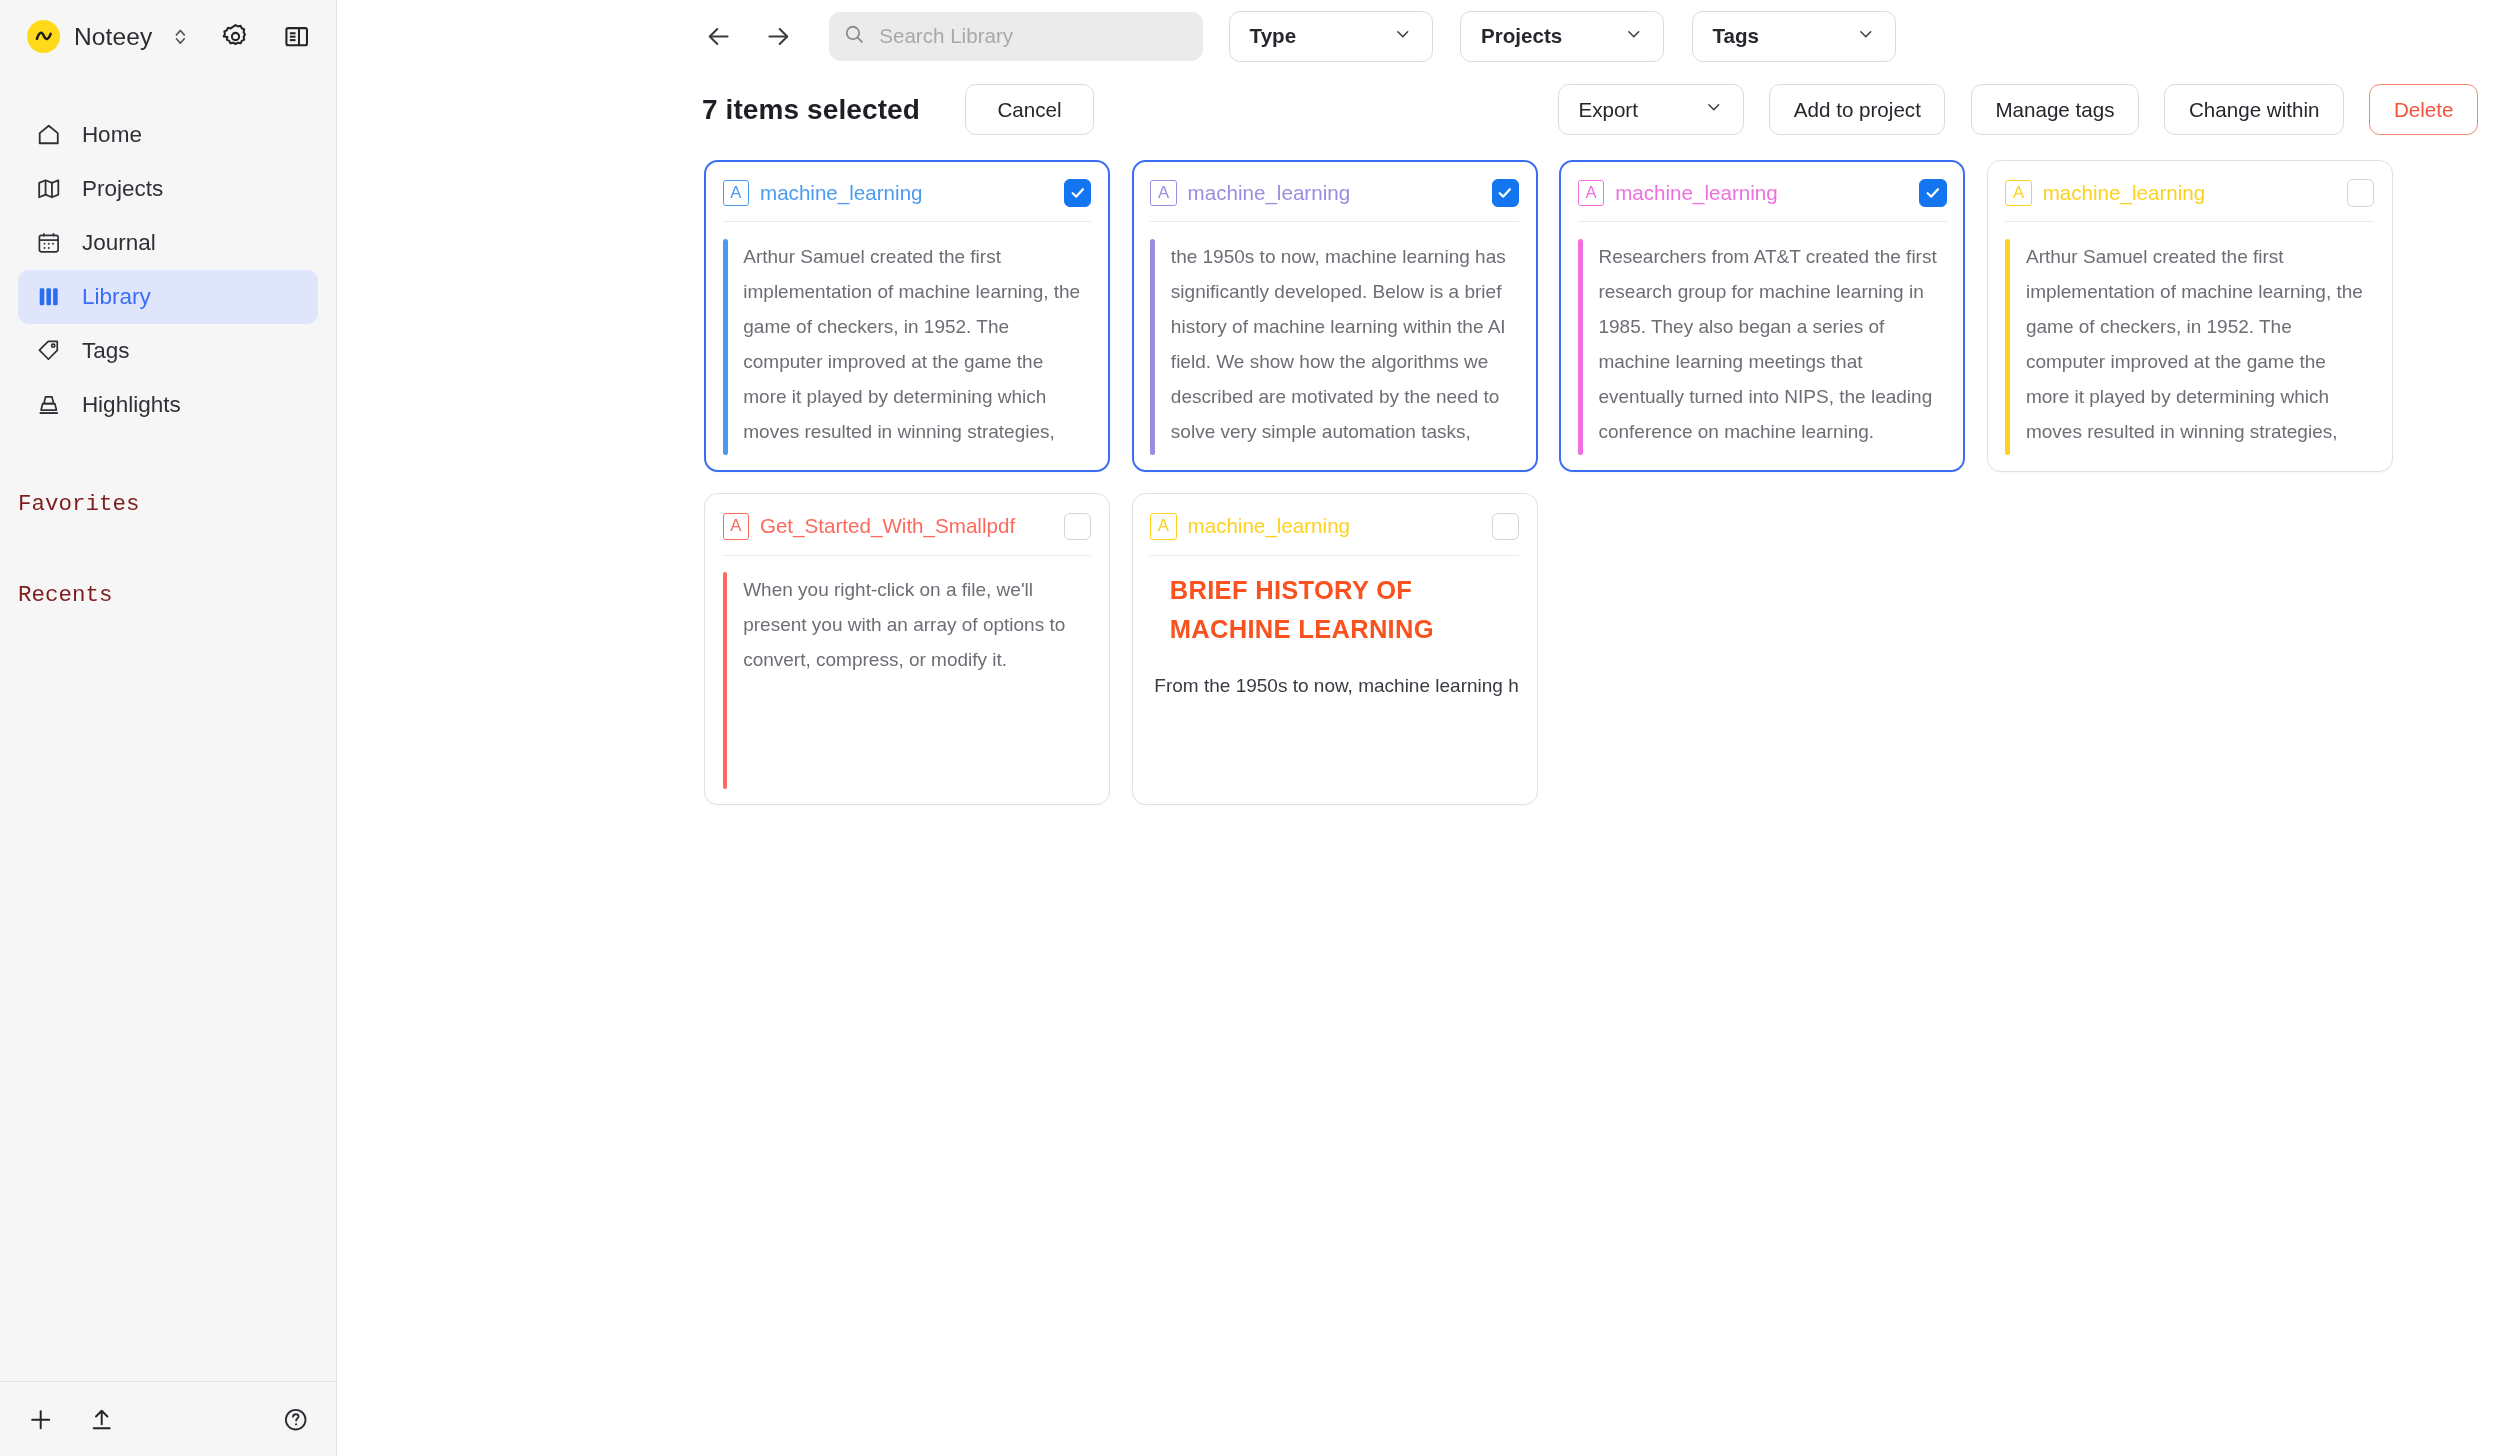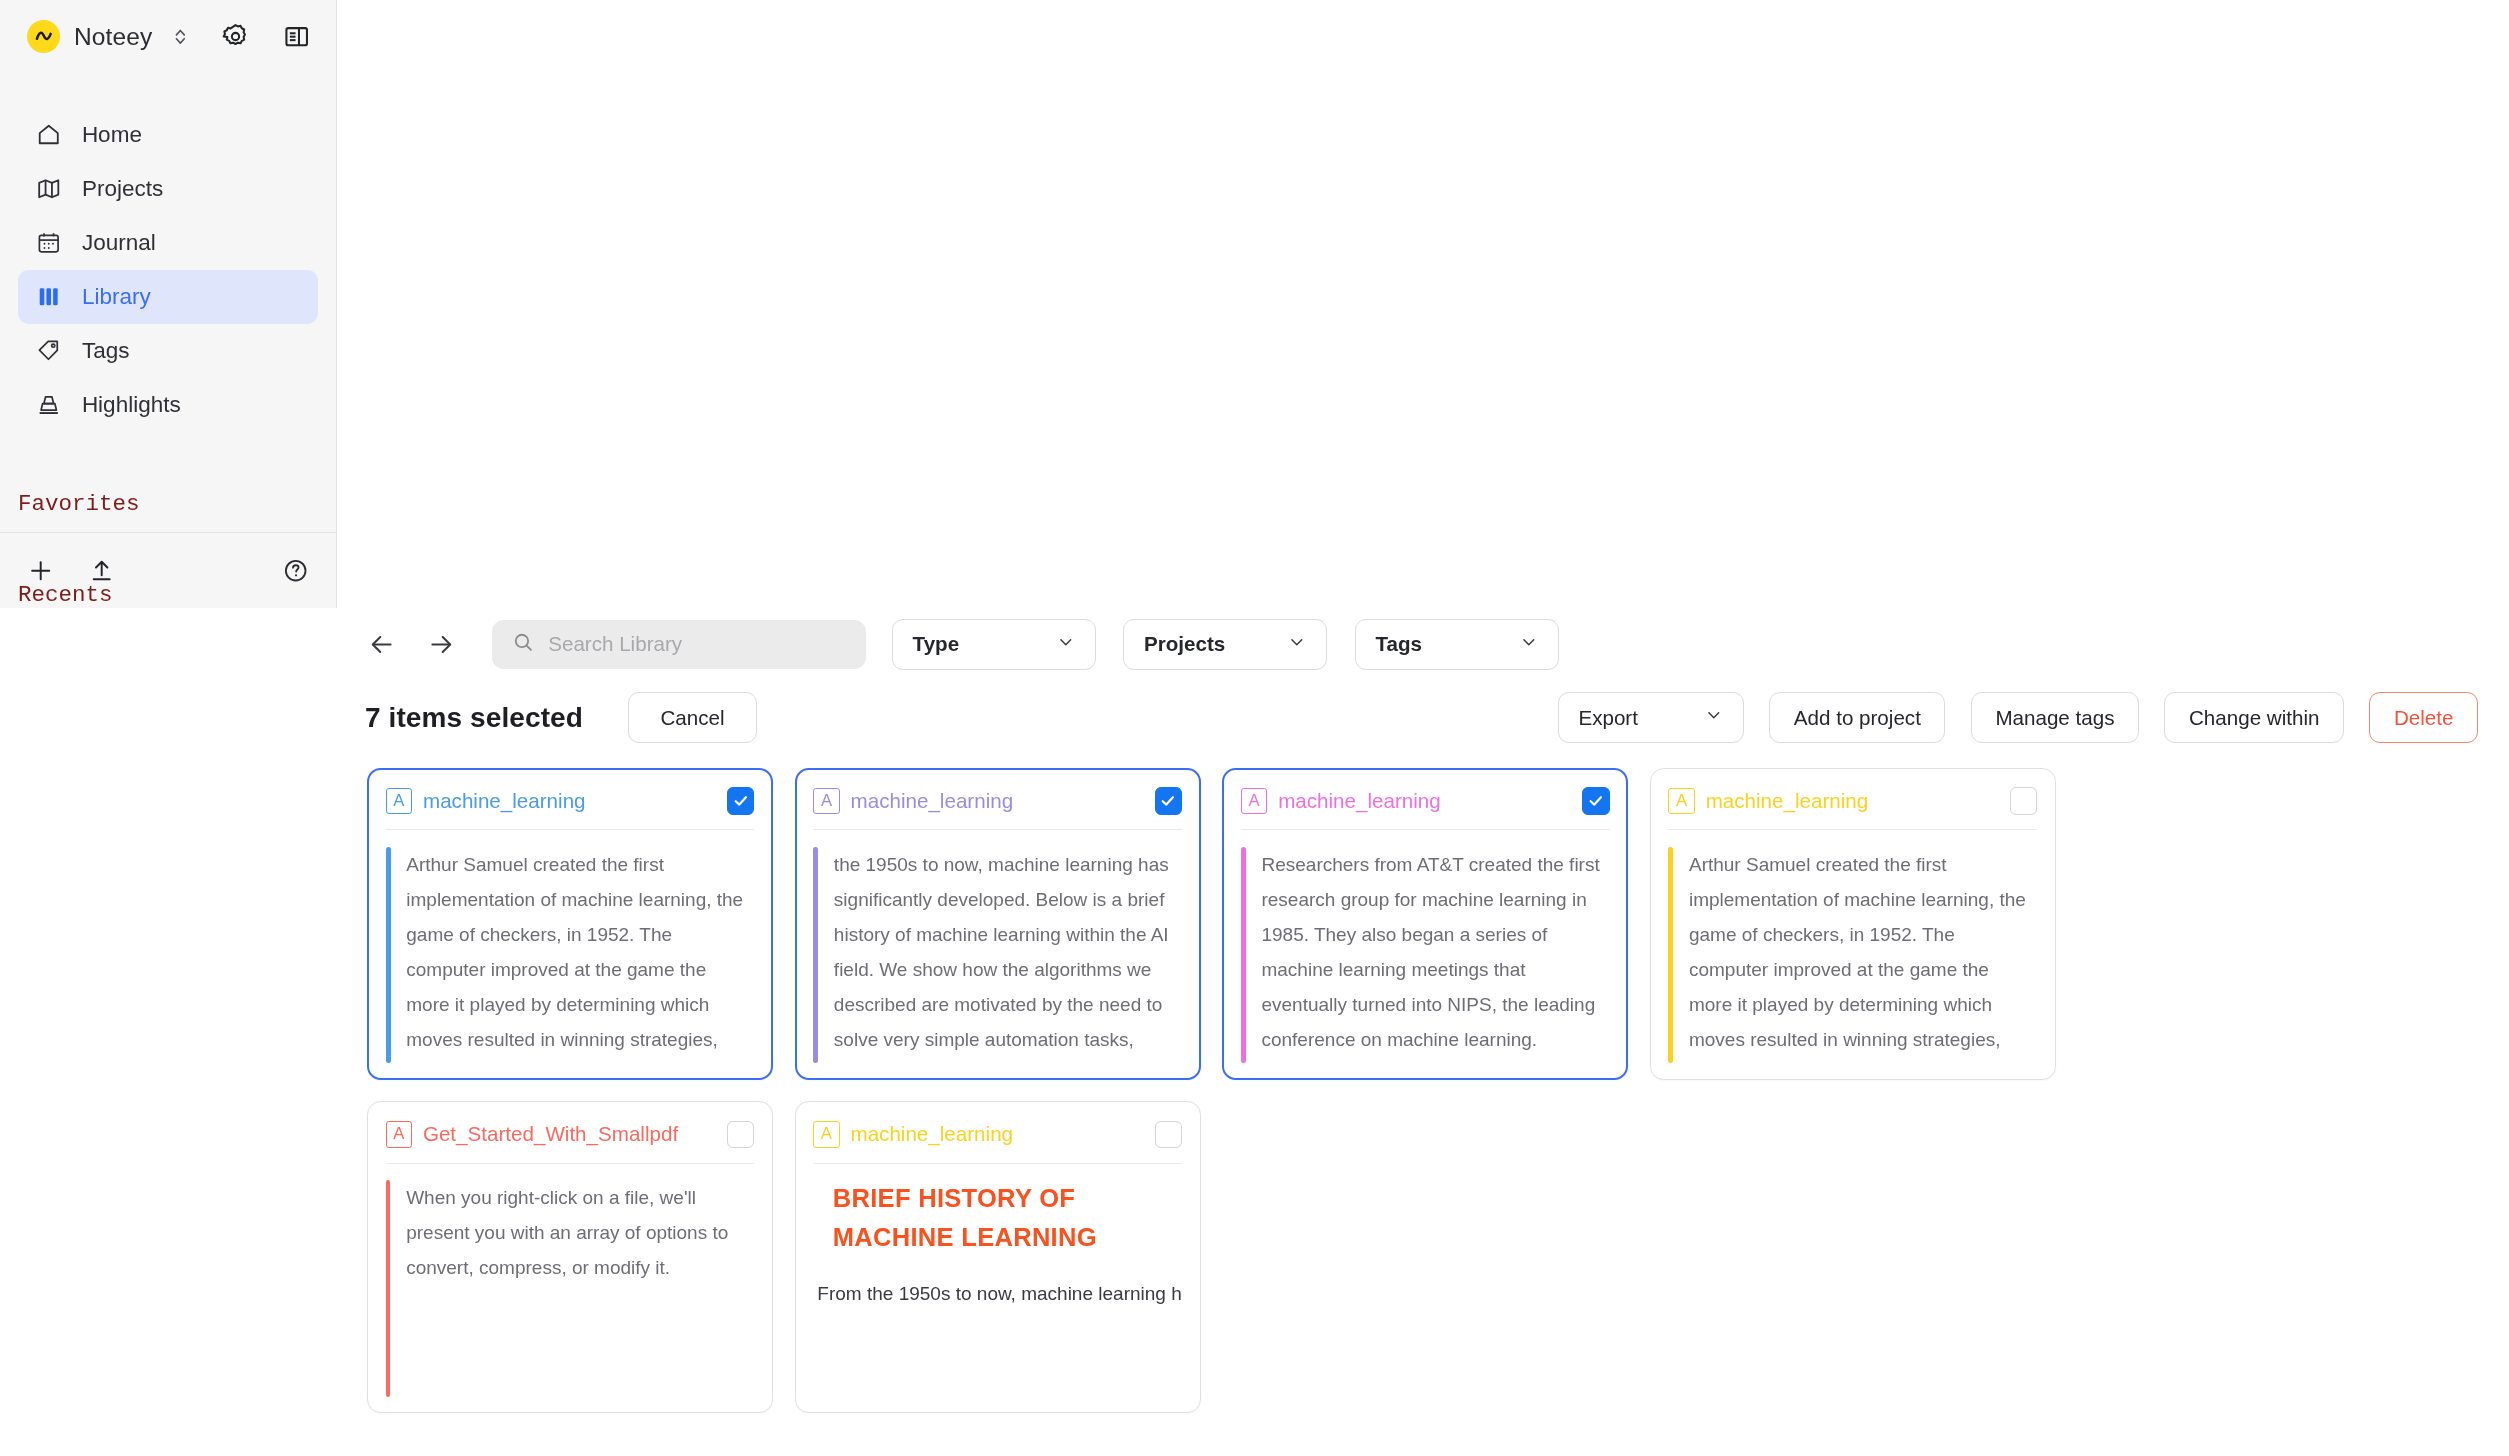--- a/index.html
+++ b/index.html
@@ -2,21 +2,21 @@
 <html><head>
 <meta charset="utf-8">
 <style>
   * { box-sizing: border-box; margin: 0; padding: 0; }
   html, body {
     width: 2509px; height: 1457px;
     font-family: "Liberation Sans", sans-serif;
     background: #ffffff;
     overflow: hidden;
   }
-  .app { display: flex; width: 2509px; height: 1457px; flex-direction: column; }
+  .app { display: flex; width: 2509px; height: 1457px; }
 
   
   .sidebar {
     width: 337px; height: 1457px; flex: 0 0 337px;
     background: #f6f6f6;
     border-right: 1px solid #e3e3e3;
     display: flex; flex-direction: column;
     position: relative;
   }
   .sb-top {
@@ -70,21 +70,21 @@
   }
   .topbar .navarrows { position: absolute; left: 365px; display: flex; gap: 27.4px;
                        align-items: center; }
   .arrow-btn { width: 33px; height: 33px; display: flex; align-items: center;
                justify-content: center; cursor: pointer; }
 
   .search {
     position: absolute; left: 492px; top: 11.8px;
     width: 374px; height: 49px; border-radius: 11.8px;
     background: #ebebeb; display: flex; align-items: center;
-    gap: 13.7px; padding: 0 20px; cursor: text;
+    gap: 13.7px; padding: 0 14px; cursor: text;
   }
   .search-ph { color: #a8a8ad; font-size: 20.6px; }
 
   .filters { position: absolute; left: 892px; top: 10.8px; display: flex; gap: 27.4px; font-weight: bold; }
   .filter {
     width: 204px; height: 51px; border: 1px solid #dcdcdf; border-radius: 10.8px;
     background: #fff; display: flex; align-items: center;
     padding: 0 19.6px; cursor: pointer; color: #26272d; font-size: 20.6px;
   }
   .filter .chev { margin-left: auto; }

